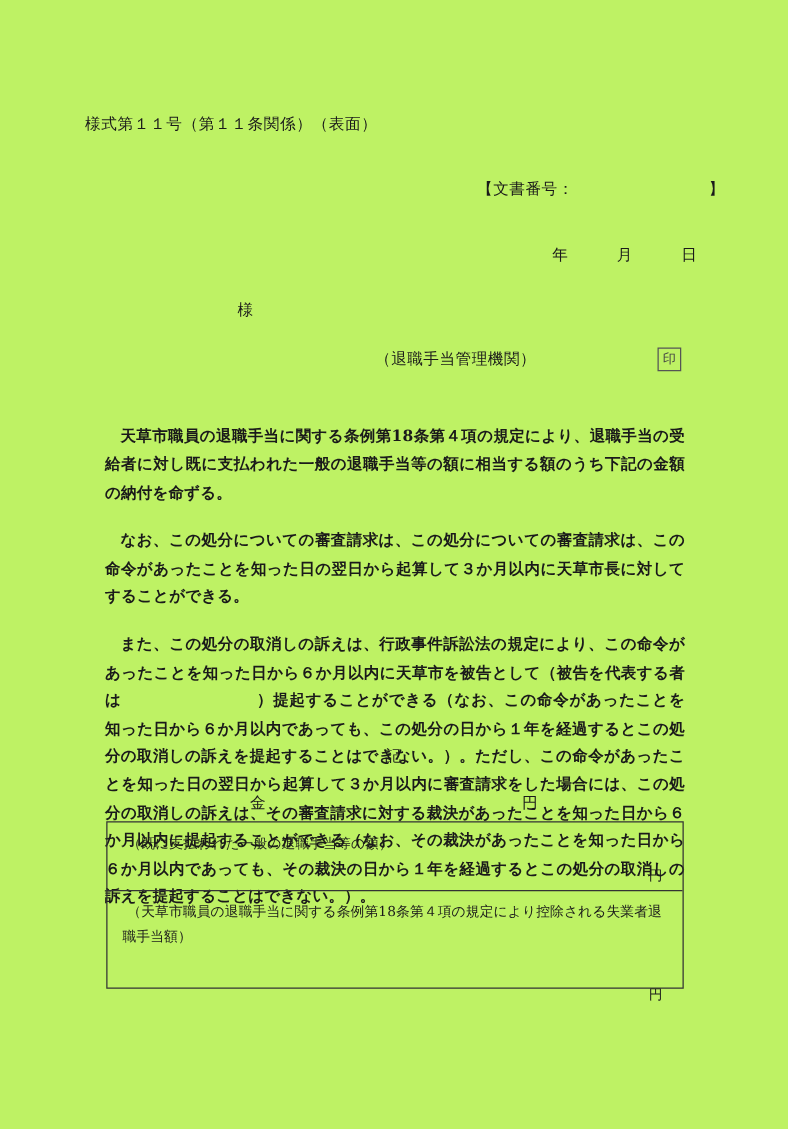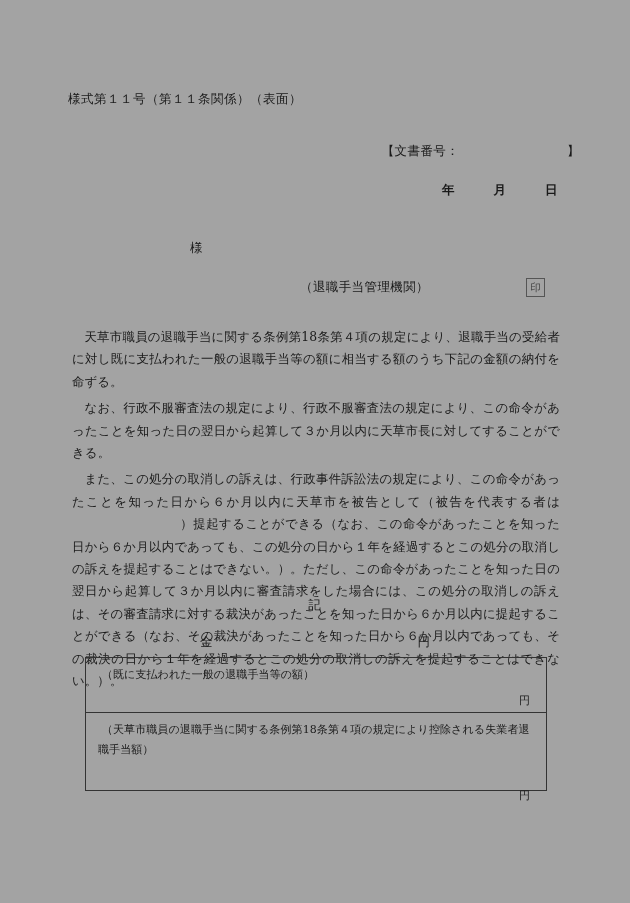--- a/index.html
+++ b/index.html
@@ -8,21 +8,21 @@
     background: #ffffff;
   }
   body {
     font-family: "Liberation Serif", "DejaVu Serif", serif;
     color: #1a1a1a;
   }
   .page {
     position: relative;
     width: 630px;
     height: 903px;
-    background: #a3a3a3;
+    background: #bef264;
     overflow: hidden;
   }
   .jp {
     font-family: "DejaVu Serif", "Liberation Serif", serif;
   }
 
   
   .form-no {
     position: absolute;
     left: 68px;
@@ -41,24 +41,23 @@
     font-size: 12.5px;
   }
   .docno-line {
     text-align: right;
     white-space: pre;
     letter-spacing: 0.4px;
   }
   .date-line {
     text-align: right;
     white-space: pre;
-    margin-top: 7px;
+    margin-top: 21px;
     padding-right: 22px;
     letter-spacing: 0.4px;
-    font-weight: bold;
   }
 
   
   .doc-title {
     position: absolute;
     left: 0;
     top: 182px;
     width: 630px;
     text-align: center;
     font-size: 13px;
@@ -109,22 +108,23 @@
     left: 68px;
     top: 322px;
     width: 496px;
     font-size: 12.4px;
     line-height: 22.4px;
     text-align: justify;
     text-justify: inter-character;
     letter-spacing: 0.15px;
   }
   .body-text p {
-    margin: 4px;
+    margin: 16px;
     text-indent: 1em;
+    font-weight: bold;
   }
   .gap-wide {
     display: inline-block;
     width: 108px;
   }
 
   
   .ki {
     position: absolute;
     left: 0;
@@ -195,21 +195,21 @@
 
   <div class="addressee jp">様</div>
 
   <div class="authority-row">
     <span class="authority-label jp">（退職手当管理機関）</span>
     <span class="seal-box jp">印</span>
   </div>
 
   <div class="body-text jp">
     <p>天草市職員の退職手当に関する条例第18条第４項の規定により、退職手当の受給者に対し既に支払われた一般の退職手当等の額に相当する額のうち下記の金額の納付を命ずる。</p>
-    <p>なお、行政不服審査法の規定により、行政不服審査法の規定により、この命令があったことを知った日の翌日から起算して３か月以内に天草市長に対してすることができる。</p>
+    <p>なお、この処分についての審査請求は、この処分についての審査請求は、この命令があったことを知った日の翌日から起算して３か月以内に天草市長に対してすることができる。</p>
     <p><span>また、この処分の取消しの訴えは、行政事件訴訟法の規定により、この命令があったことを知った日から６か月以内に天草市を被告として（被告を代表する者は</span><span class="gap-wide"></span><span>）提起することができる（なお、この命令があったことを知った日から６か月以内であっても、この処分の日から１年を経過するとこの処分の取消しの訴えを提起することはできない。）。ただし、この命令があったことを知った日の翌日から起算して３か月以内に審査請求をした場合には、この処分の取消しの訴えは、その審査請求に対する裁決があったことを知った日から６か月以内に提起することができる（なお、その裁決があったことを知った日から６か月以内であっても、その裁決の日から１年を経過するとこの処分の取消しの訴えを提起することはできない。）。</span></p>
   </div>
 
   <div class="ki jp">記</div>
 
   <div class="amount-line jp">
     <span>金</span>
     <span>円</span>
   </div>
 

